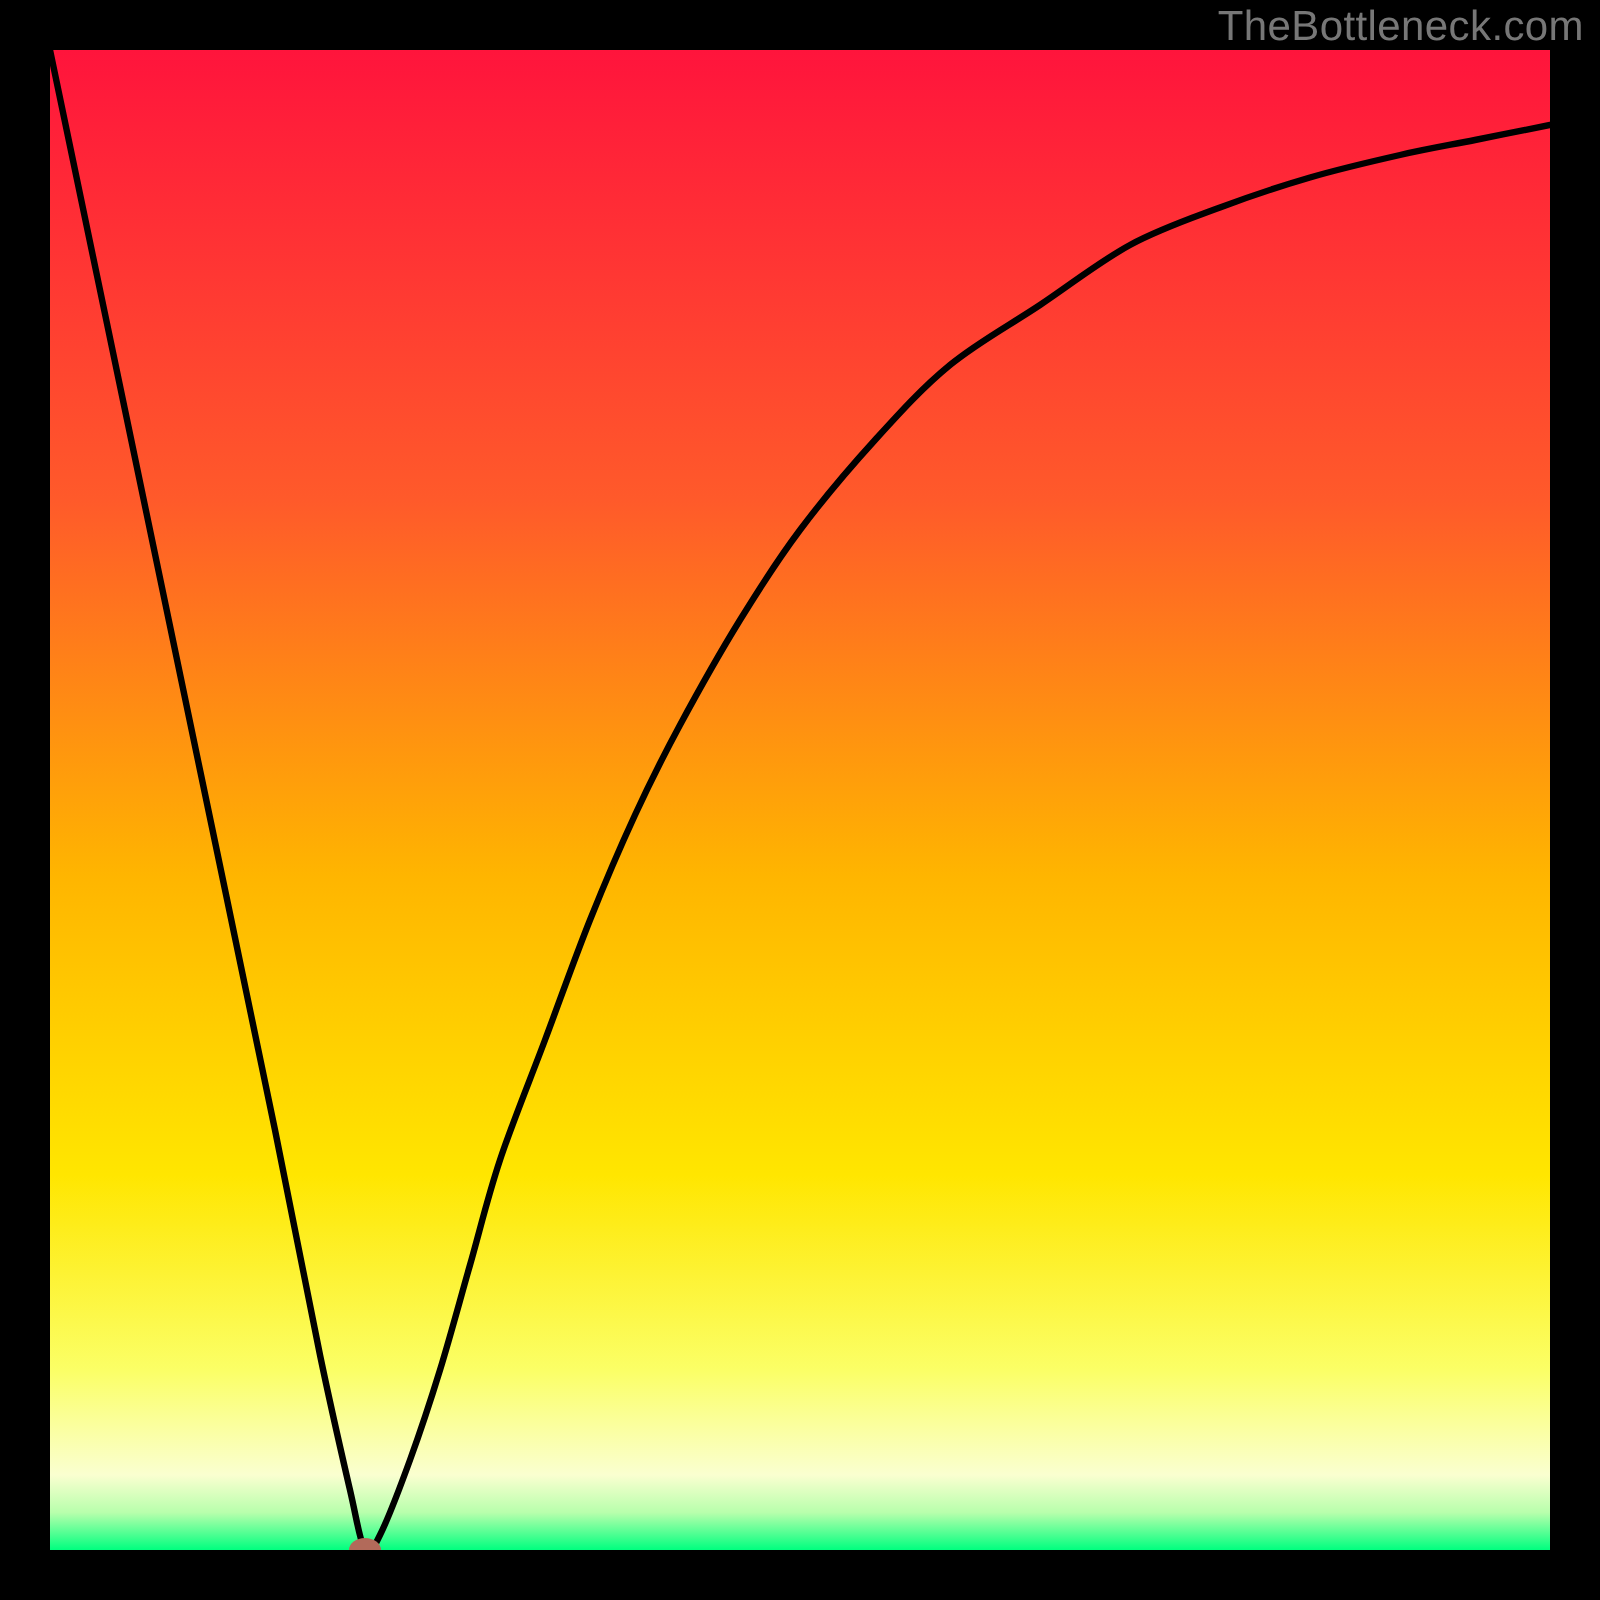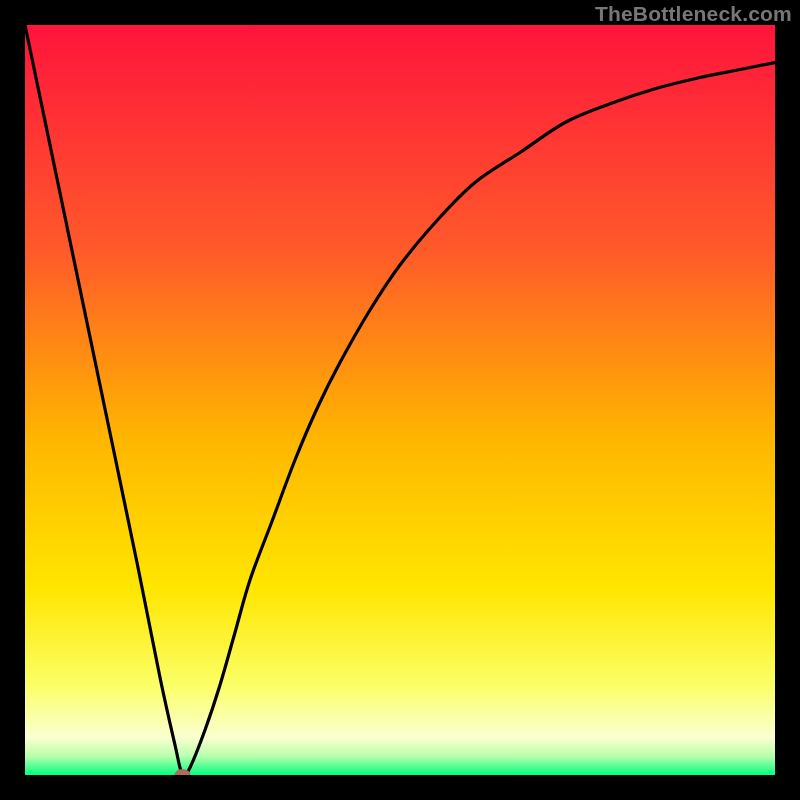--- a/index.html
+++ b/index.html
@@ -28,21 +28,21 @@
   }
   .plot-area svg {
     display: block;
   }
   .watermark {
     position: absolute;
     top: 2px;
     right: 8px;
     color: #777;
     font-size: 21px;
-    font-weight: 700;
+    font-weight: 400;
     letter-spacing: 0.2px;
     user-select: none;
   }
 </style>
 </head>
 <body>
 
 <div class="frame">
 
   <div class="plot-area">

